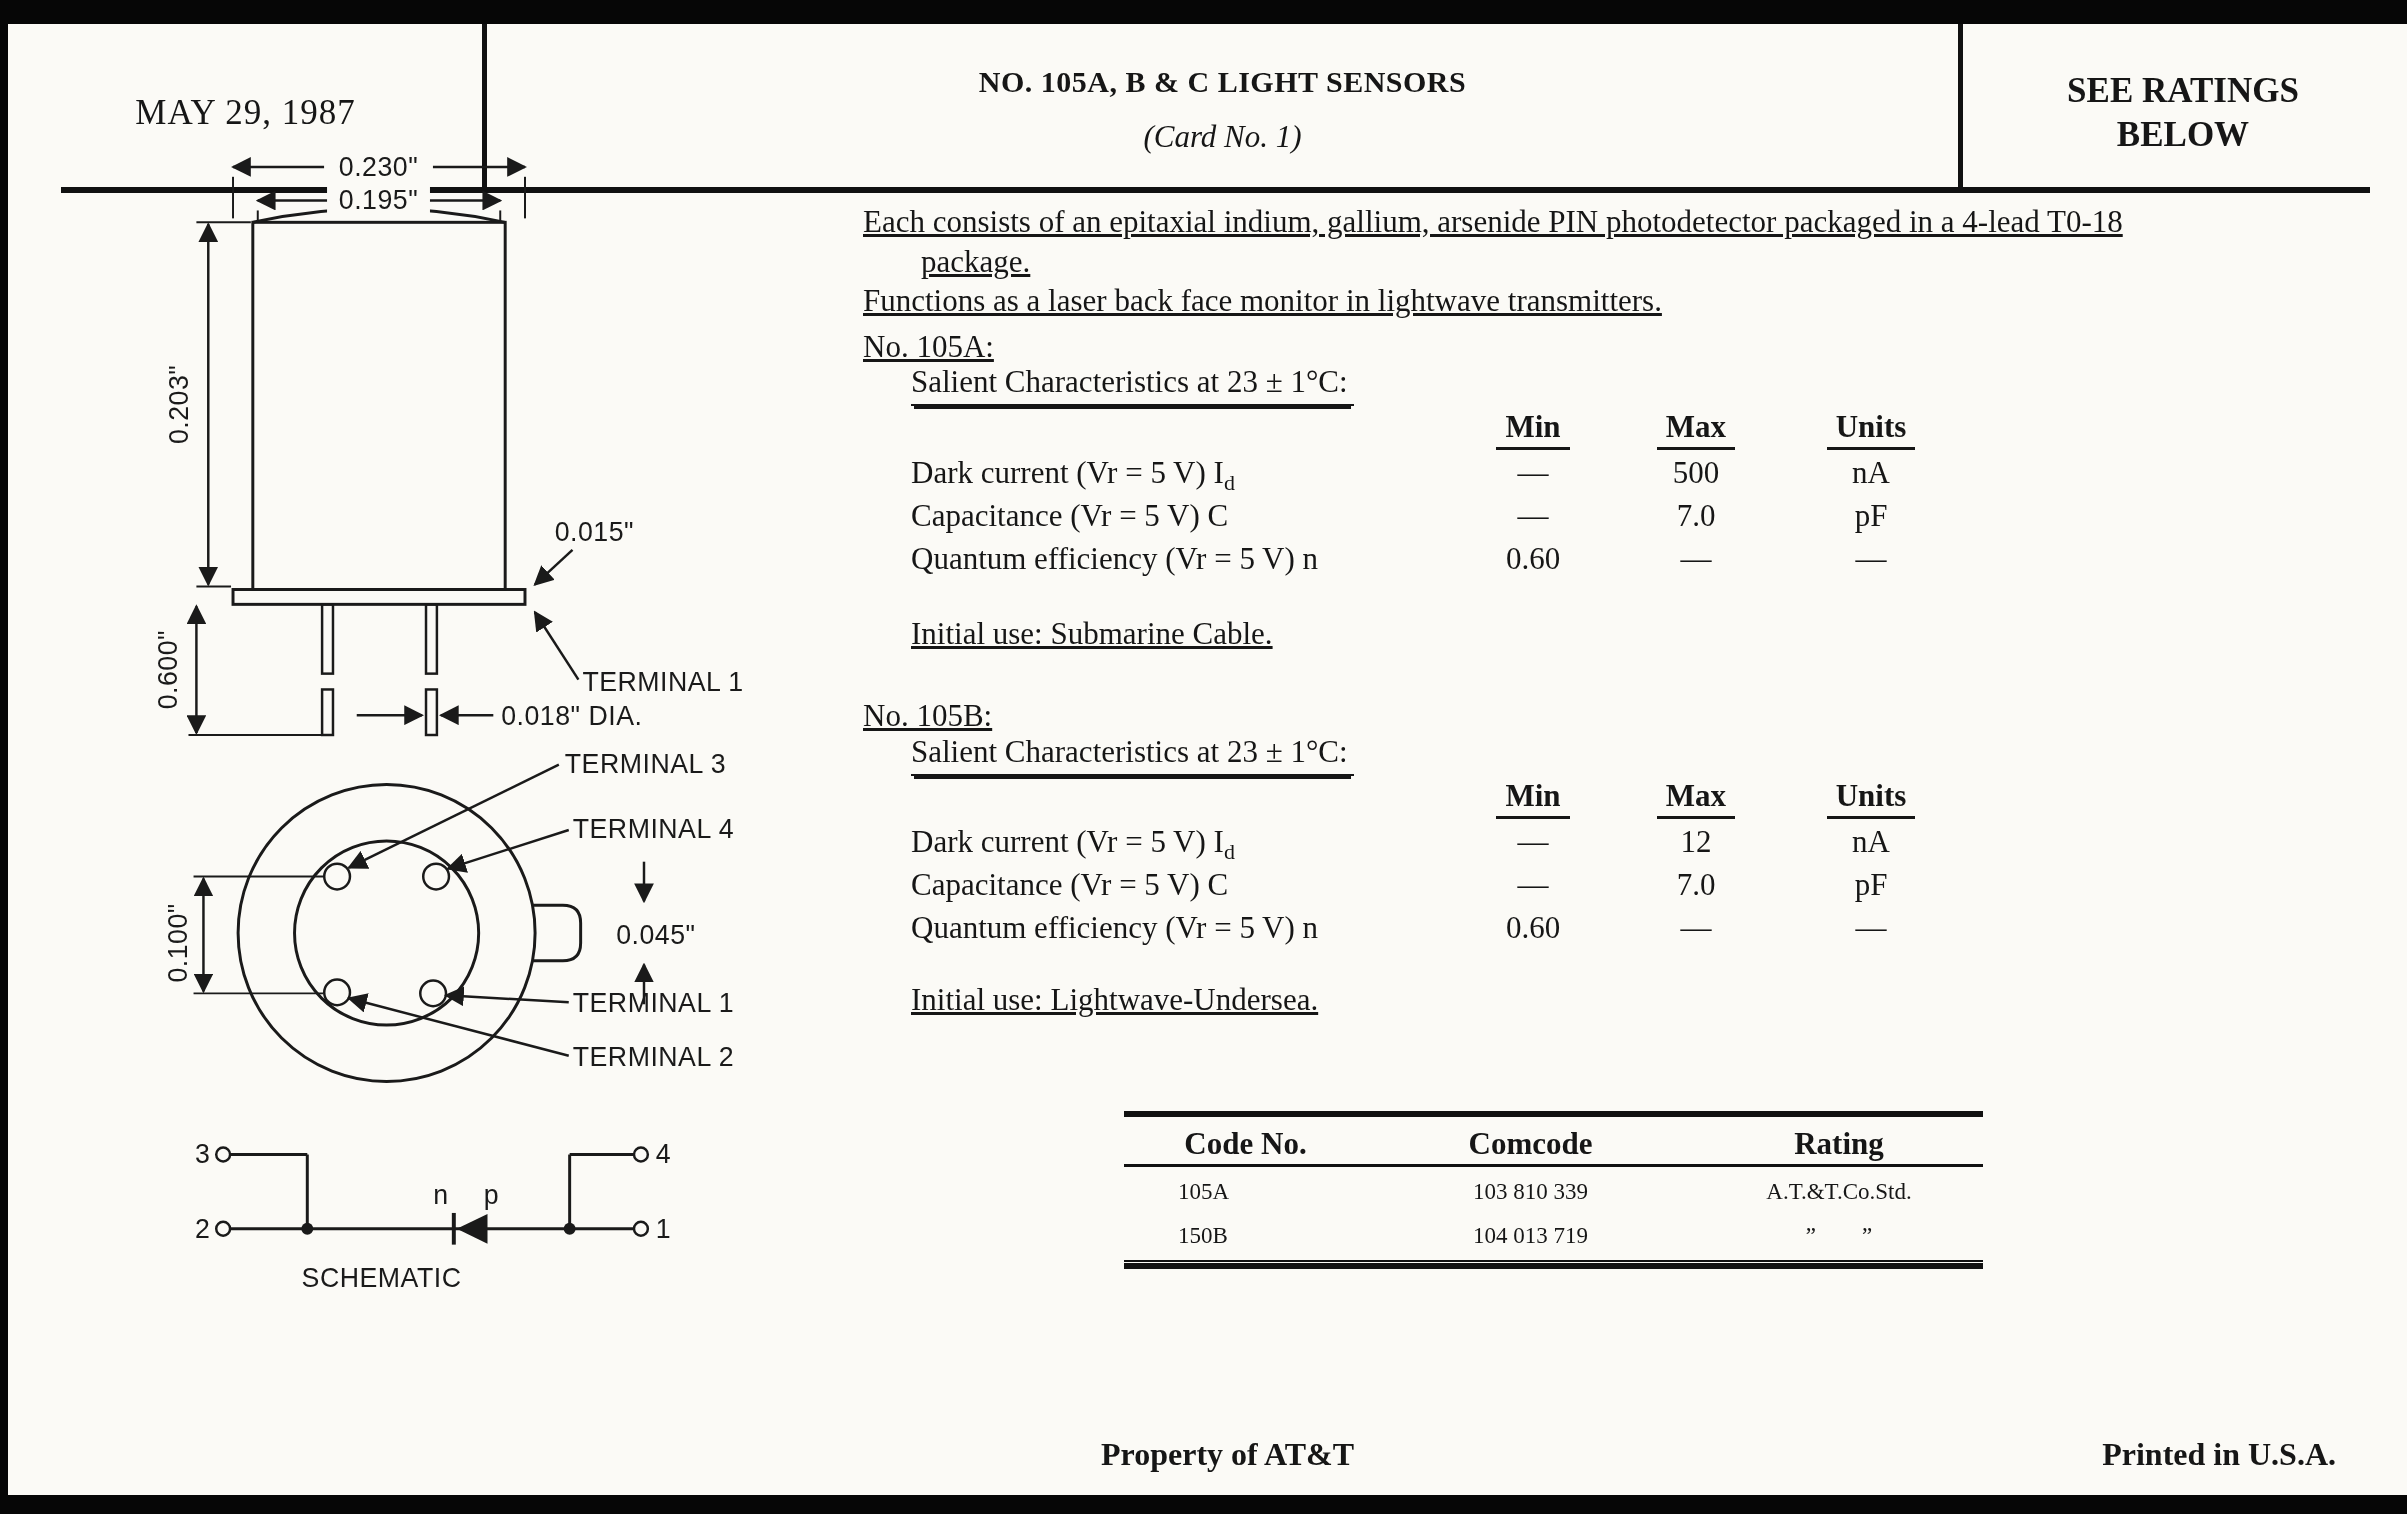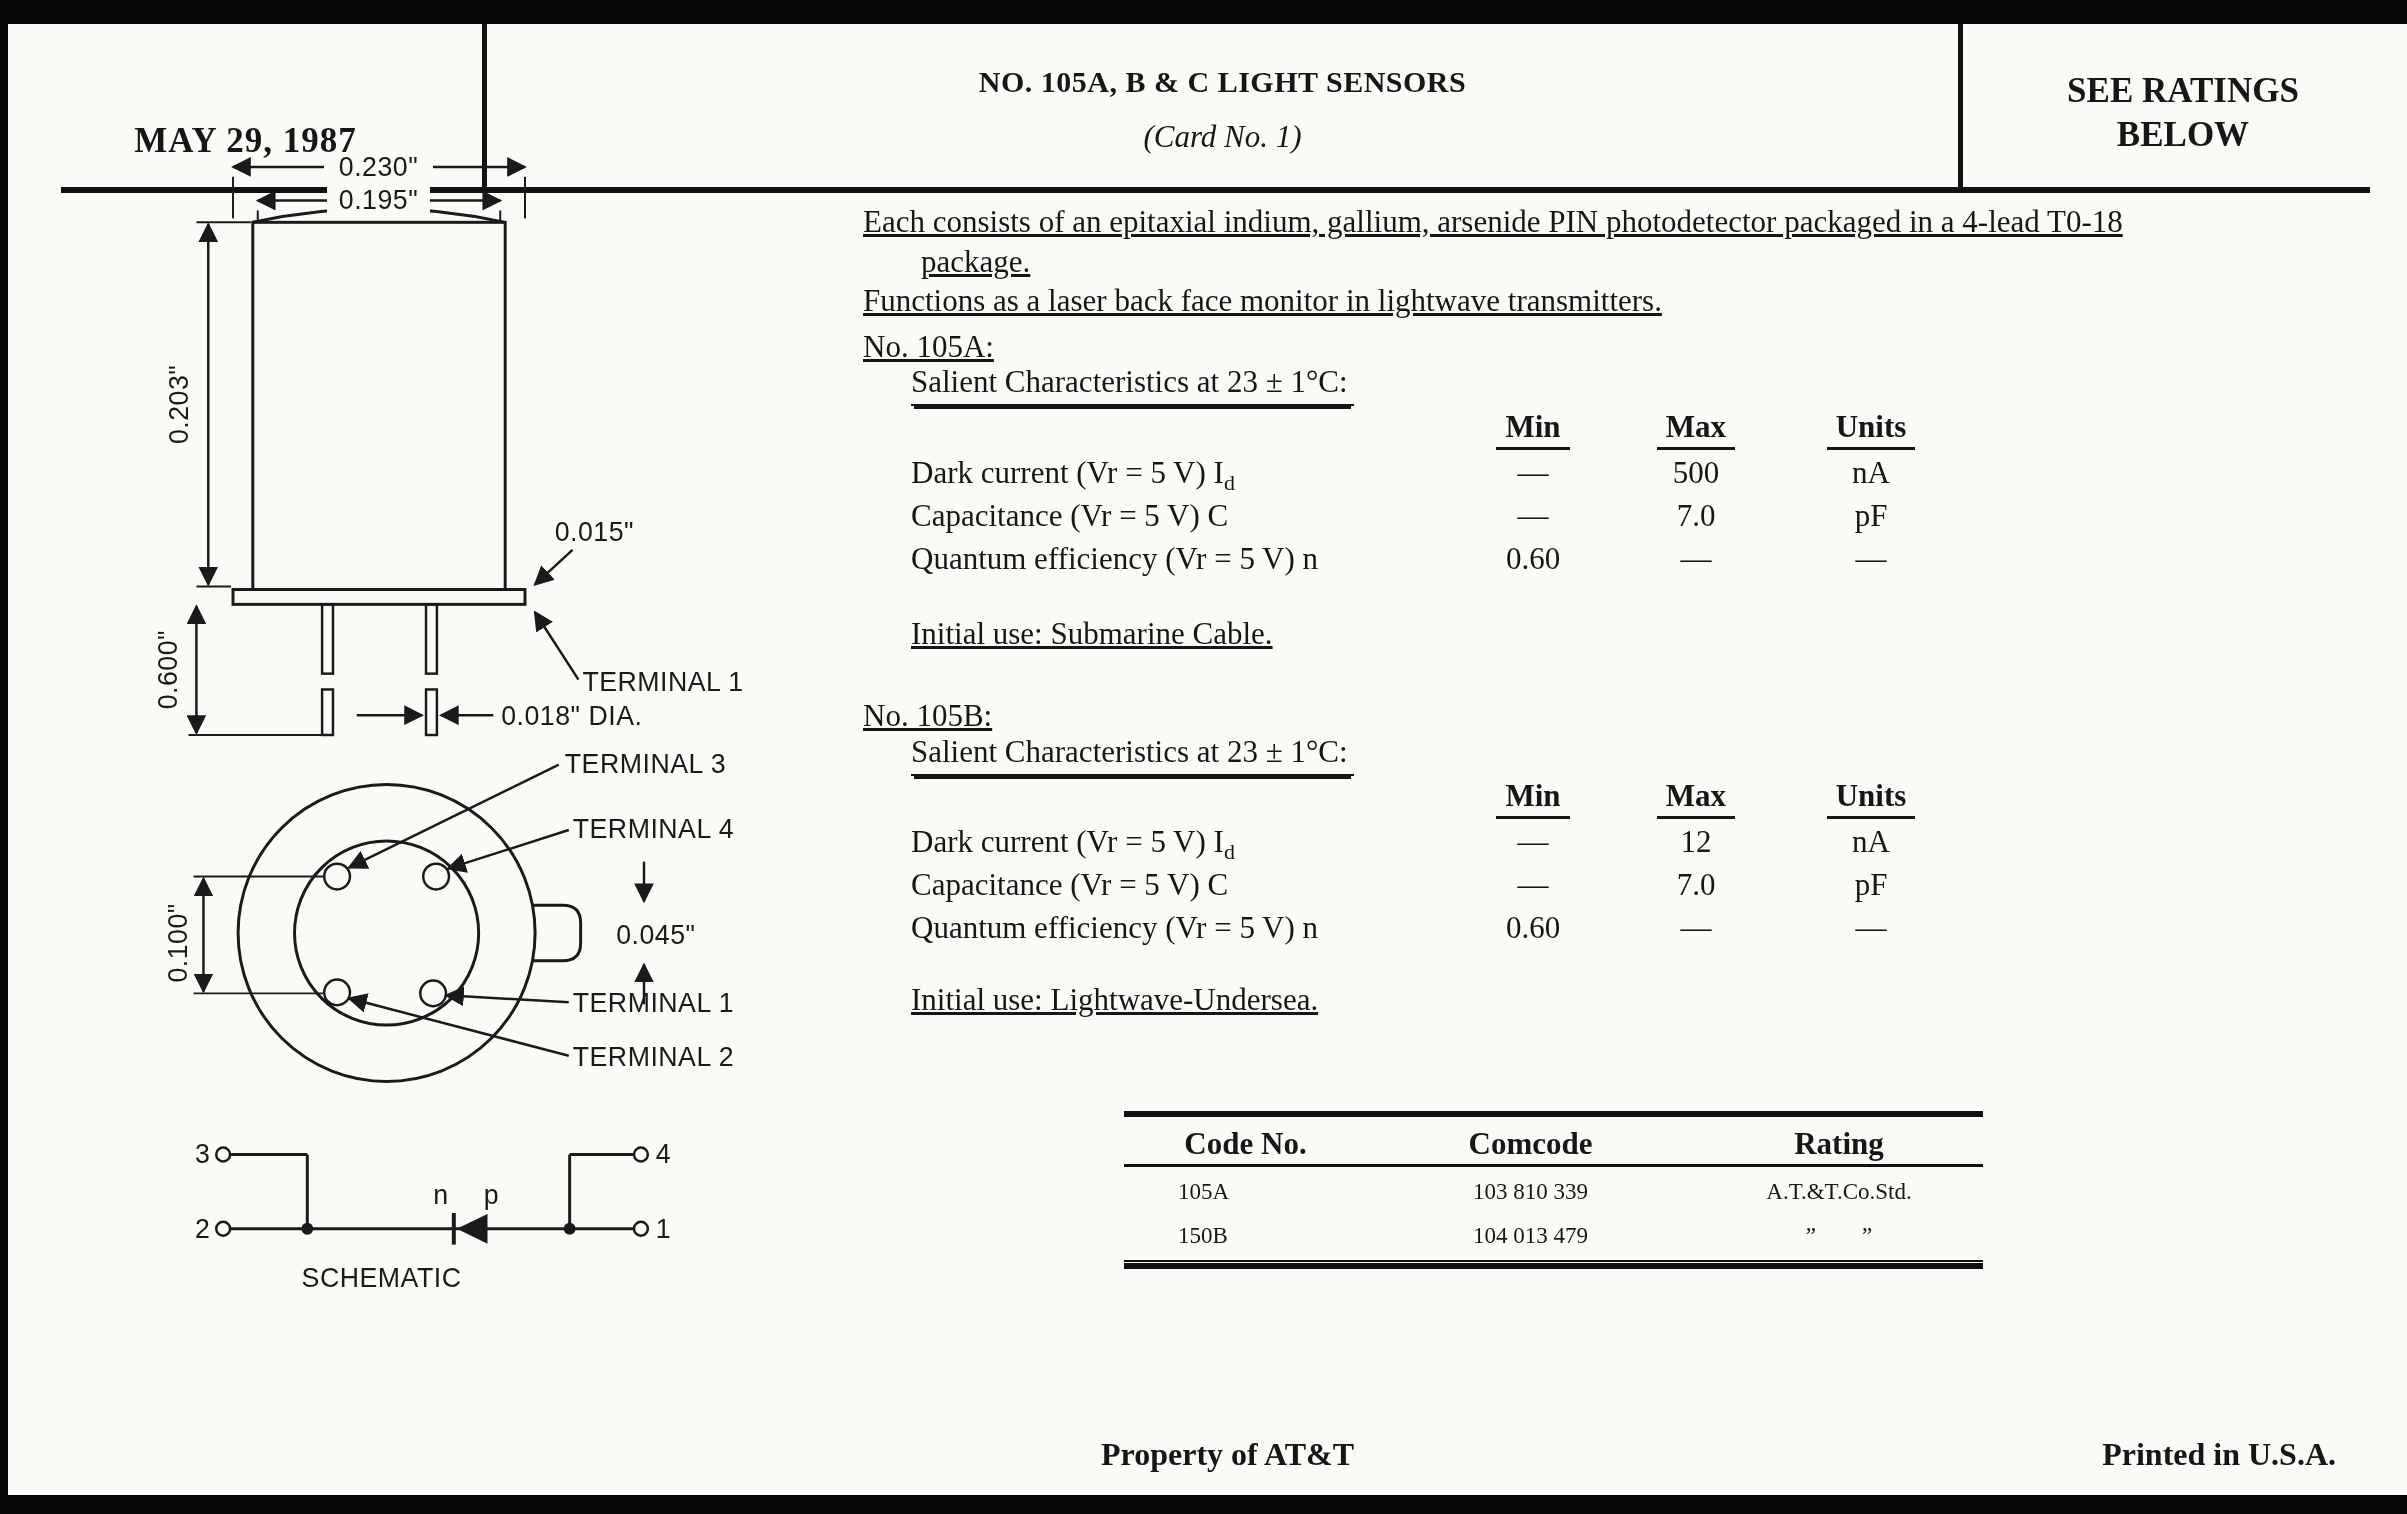--- a/index.html
+++ b/index.html
@@ -3,21 +3,21 @@
 <meta charset="utf-8">
 <style>
   * { margin:0; padding:0; box-sizing:border-box; }
   html,body { background:#000; }
   body { font-family:"Liberation Serif", serif; color:#161616; }
   .stage { position:relative; width:2408px; height:1515px; background:#060606; overflow:hidden; }
   .page { position:absolute; left:8px; right:0; top:24px; bottom:20px; background:#fbfaf6; }
   .abs { position:absolute; white-space:nowrap; }
 
   
-  .hdr-date { left:8px; top:93px; width:475px; text-align:center; font-size:35px; font-weight:bold; letter-spacing:1px;margin-top:28px; }
+  .hdr-date { left:8px; top:93px; width:475px; text-align:center; font-size:35px; font-weight:normal; letter-spacing:1px; }
   .hdr-title { left:487px; top:65px; width:1471px; text-align:center; font-size:30px; font-weight:bold; letter-spacing:0.5px; }
   .hdr-sub { left:487px; top:119px; width:1471px; text-align:center; font-size:31px;font-style:italic; }
   .hdr-ratings { left:1965px; top:69px; width:436px; text-align:center; font-size:35px; font-weight:bold; line-height:44px; }
   .vline { top:24px; width:5px; height:164px; background:#111; position:absolute; }
   .vline1 { left:482px; } .vline2 { left:1958px; }
   .hrule { left:61px; top:187px; width:2309px; height:6px; background:#111; position:absolute; }
 
   
   .bt { font-size:31px;text-decoration:underline; }
   .salient { display:inline-block; border-bottom:2px solid #161616; box-shadow:0 6px 0 -3px #161616; padding:0 6px 4px 0; }
@@ -133,21 +133,21 @@
       <div>Comcode</div>
       <div>Rating</div>
     </div>
     <div class="code-row">
       <div class="code-cell-code">105A</div>
       <div>103 810 339</div>
       <div class="code-cell-rating">A.T.&amp;T.Co.Std.</div>
     </div>
     <div class="code-row">
       <div class="code-cell-code">150B</div>
-      <div>104 013 479</div>
+      <div>104 013 719</div>
       <div class="code-cell-rating">”        ”</div>
     </div>
     <div class="code-bottom"></div>
   </div>
 
   <div class="abs footer-printed">Printed in U.S.A.</div>
   <div class="abs footer-prop">Property of AT&amp;T</div>
 
   <svg class="svg-pkg" viewBox="0 0 680 620" width="673" height="614">
     <defs>

